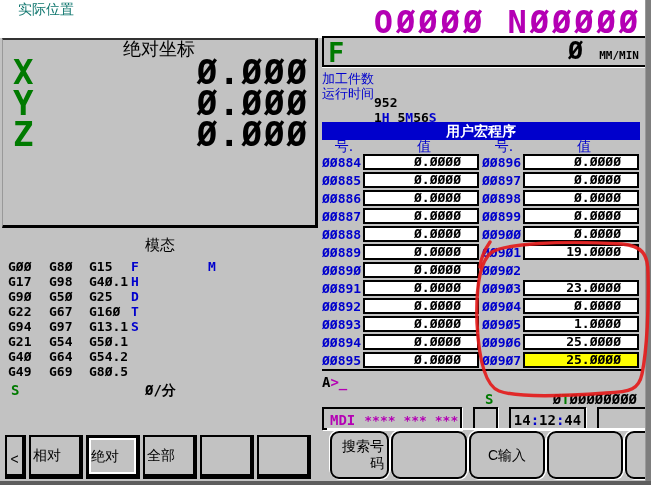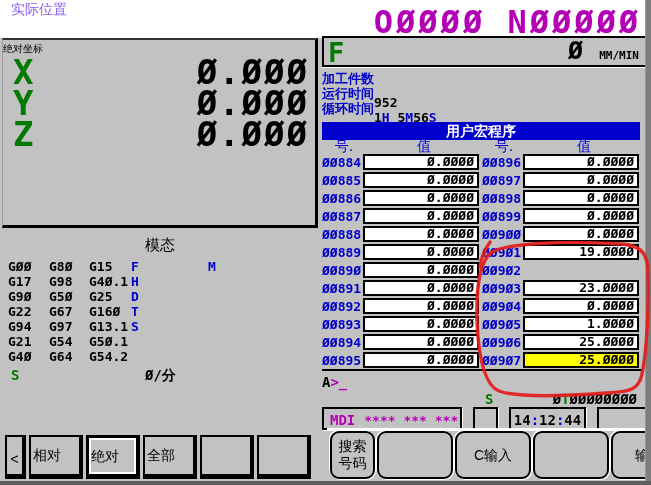--- a/index.html
+++ b/index.html
@@ -8,27 +8,27 @@
   .mono{font-family:"DejaVu Sans Mono",monospace;}
   .blue{color:#0000cd;}
   .green{color:#007a00;}
 
   
   .frame-right{position:absolute;right:0;top:0;width:5px;height:100%;background:#7d7d7d;border-left:1px solid #9a9a9a;z-index:40;}
   .frame-bottom{position:absolute;left:0;bottom:0;width:100%;height:4px;background:#5e5e5e;z-index:40;}
 
   
   .topbar{position:absolute;left:0;top:0;width:100%;height:38px;background:#ffffff;}
-  .app-title{position:absolute;left:11px;top:1px;font-size:14px;color:#8b5cf6;}
+  .app-title{position:absolute;left:18px;top:1px;font-size:14px;color:#0f766e;}
   .program{position:absolute;right:10px;top:3px;font:bold 32px "DejaVu Sans Mono",monospace;letter-spacing:3px;color:#b400b4;}
 
   
   .pos-panel{position:absolute;left:2px;top:38px;width:316px;height:190px;box-sizing:border-box;
              border-top:2px solid #333;border-left:1px solid #999;border-right:3px solid #000;border-bottom:3px solid #000;}
-  .pos-title{font-size:10px;height:17px;line-height:17px;}
+  .pos-title{text-align:center;font-size:18px;height:17px;line-height:17px;}
   .axis-row{display:flex;align-items:center;height:31px;padding:0 6px 0 10px;}
   .axis-label{font:bold 34px "DejaVu Sans Mono",monospace;color:#007a00;width:44px;line-height:31px;}
   .axis-value{flex:1;text-align:right;font:bold 34px "DejaVu Sans Mono",monospace;letter-spacing:2px;line-height:31px;}
 
   
   .modal-panel{position:absolute;left:2px;top:236px;width:316px;}
   .modal-title{text-align:center;font-size:15px;height:19px;line-height:19px;}
   .modal-row{position:relative;height:15px;font:bold 13px "DejaVu Sans Mono",monospace;}
   .modal-row span{position:absolute;top:4px;}
   .mg1{left:6px;}.mg2{left:47px;}.mg3{left:87px;}
@@ -40,34 +40,34 @@
   
   .f-panel{position:absolute;left:322px;top:36px;width:325px;height:31px;box-sizing:border-box;
            border:2px solid #000;background:#c2c2c2;box-shadow:0 1px 0 #fff;}
   .f-label{position:absolute;left:4px;top:-1px;font:bold 27px "DejaVu Sans Mono",monospace;color:#007a00;}
   .f-value{position:absolute;right:62px;bottom:0px;font:bold 25px "DejaVu Sans Mono",monospace;}
   .f-unit{position:absolute;right:6px;bottom:3px;font:bold 11px "DejaVu Sans Mono",monospace;}
 
   
   .stats{position:absolute;left:322px;top:71px;width:316px;}
   .stat-row{display:flex;height:15px;align-items:center;}
-  .stat-label{font-size:13px;color:#0000cd;line-height:15px;font-weight:bold;}
+  .stat-label{font-size:13px;color:#0000cd;line-height:15px;}
   .stat-value{flex:1;text-align:left;font:bold 13px "DejaVu Sans Mono",monospace;margin-top:48px;}
 
   
   .bluebar{position:absolute;left:322px;top:122px;width:318px;height:18px;background:#0000cc;color:#fff;
            text-align:center;font-size:14px;font-weight:bold;line-height:18px;}
   .mheaders{position:absolute;left:322px;top:140px;width:318px;height:13px;color:#0000cd;font-size:14px;line-height:13px;}
   .mheaders span{position:absolute;text-align:center;top:0;}
   .h1{left:0;width:44px;}.h2{left:44px;width:116px;}.h3{left:160px;width:44px;}.h4{left:204px;width:116px;}
   .macro-rows{position:absolute;left:322px;top:153px;width:320px;}
   .m-row{display:flex;height:18px;align-items:center;}
   .m-num{width:41px;font:bold 13px "DejaVu Sans Mono",monospace;color:#0000cd;}
   .m-val{width:116px;height:16px;background:#fff;border:2px solid #000;box-sizing:border-box;
-         font:bold 13px "DejaVu Sans Mono",monospace;text-align:right;padding-right:3px;line-height:12px;}
+         font:bold 13px "DejaVu Sans Mono",monospace;text-align:right;padding-right:16px;line-height:12px;}
   .m-val1{margin-right:3px;}
   .m-val.hl{background:#ffff00;}
 
   
   .prompt{position:absolute;left:322px;top:369px;width:320px;height:20px;box-sizing:border-box;
           border-top:2px solid #000;padding-top:3px;font:bold 14px "DejaVu Sans Mono",monospace;}
   .caret{color:#b400b4;}
   .stline{position:absolute;left:322px;top:391px;width:315px;height:15px;font:bold 14px "DejaVu Sans Mono",monospace;}
   .st-s{position:absolute;left:163px;color:#007a00;}
   .st-right{position:absolute;right:0;top:0;}
@@ -83,21 +83,21 @@
   
   .sk-left{position:absolute;left:5px;top:435px;display:flex;gap:3px;}
   .skl{width:54px;height:44px;box-sizing:border-box;background:#c2c2c2;font-size:14px;line-height:17px;
        border:2px solid #000;border-right:4px solid #000;border-bottom:5px solid #000;padding:0 2px;text-align:left;}
   .skl.back{width:21px;text-align:center;padding-top:7px;}
   .skl.selected{border:3px solid #000;border-right:4px solid #000;border-bottom:5px solid #000;
                 box-shadow:inset 0 0 0 2px #fff;}
   .sk-right{position:absolute;left:330px;top:431px;display:flex;gap:2px;}
   .skr{width:76px;height:48px;box-sizing:border-box;background:#c2c2c2;border:2px solid #000;border-radius:9px;
        box-shadow:-1px -1px 0 #fff,1px 1px 0 #fff;font-size:14px;line-height:17px;padding:2px 3px;overflow:hidden;}
-  .skr:first-child{width:45px;}
+  .skr:first-child{width:59px;text-align:right;}
   .skr.plus{width:17px;text-align:center;padding:6px 0 0 0;font-weight:bold;}
 
   .annot{position:absolute;left:0;top:0;width:651px;height:485px;z-index:60;pointer-events:none;}
   .annot path{fill:none;stroke:#e41c1c;stroke-width:3.4;stroke-linecap:round;stroke-linejoin:round;opacity:.92;}
 </style>
 </head>
 <body>
 
 <div id="screen">
 
@@ -169,20 +169,27 @@
     <span class="mletter"></span>
     <span class="mm"></span>
   </div>
         <div class="modal-row">
     <span class="mg1">G4Ø</span>
     <span class="mg2">G64</span>
     <span class="mg3">G54.2</span>
     <span class="mletter"></span>
     <span class="mm"></span>
   </div>
+        <div class="modal-row">
+    <span class="mg1">G49</span>
+    <span class="mg2">G69</span>
+    <span class="mg3">G8Ø.5</span>
+    <span class="mletter"></span>
+    <span class="mm"></span>
+  </div>
       </div>
     <div class="modal-srow">
       <span class="ms-label">S</span>
       <span class="ms-value">Ø/分</span>
     </div>
   </div>
 
   <div class="f-panel">
     <span class="f-label">F</span>
     <span class="f-value">Ø</span>
@@ -190,24 +197,20 @@
   </div>
 
   <div class="stats" id="stats">
       <div class="stat-row">
     <span class="stat-label">加工件数</span>
     <span class="stat-value mono">952</span>
   </div>
       <div class="stat-row">
     <span class="stat-label">运行时间</span>
     <span class="stat-value mono">1<span class="blue">H</span> 5<span class="blue">M</span>56<span class="blue">S</span></span>
-  </div>
-      <div class="stat-row">
-    <span class="stat-label">循环时间</span>
-    <span class="stat-value mono">Ø<span class="blue">H</span> Ø<span class="blue">M</span> Ø<span class="blue">S</span></span>
   </div>
     </div>
 
   <div class="bluebar">用户宏程序</div>
 
   <div class="mheaders">
     <span class="h1">号.</span>
     <span class="h2">值</span>
     <span class="h3">号.</span>
     <span class="h4">值</span>

